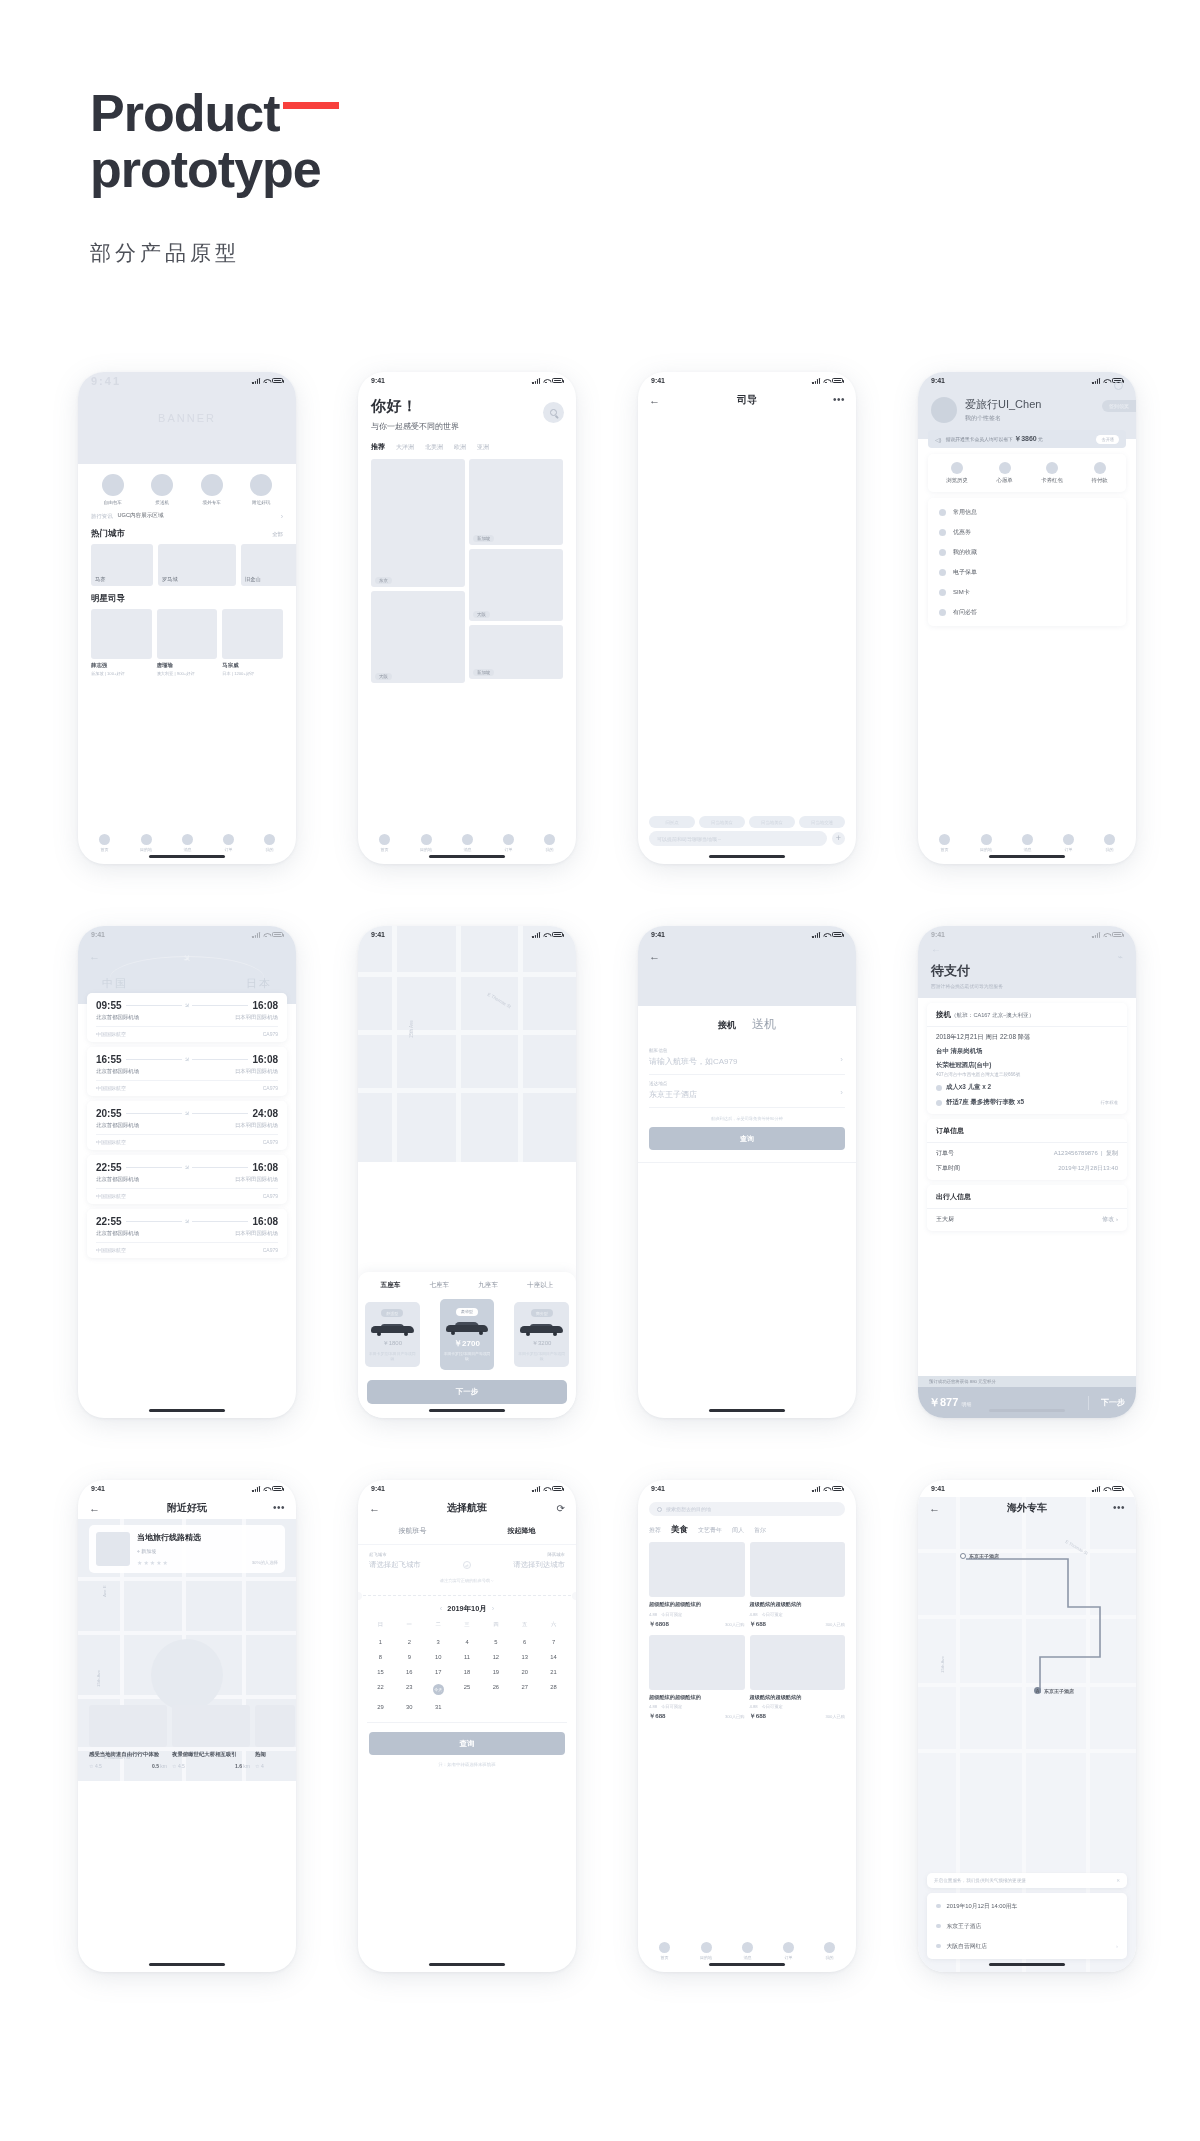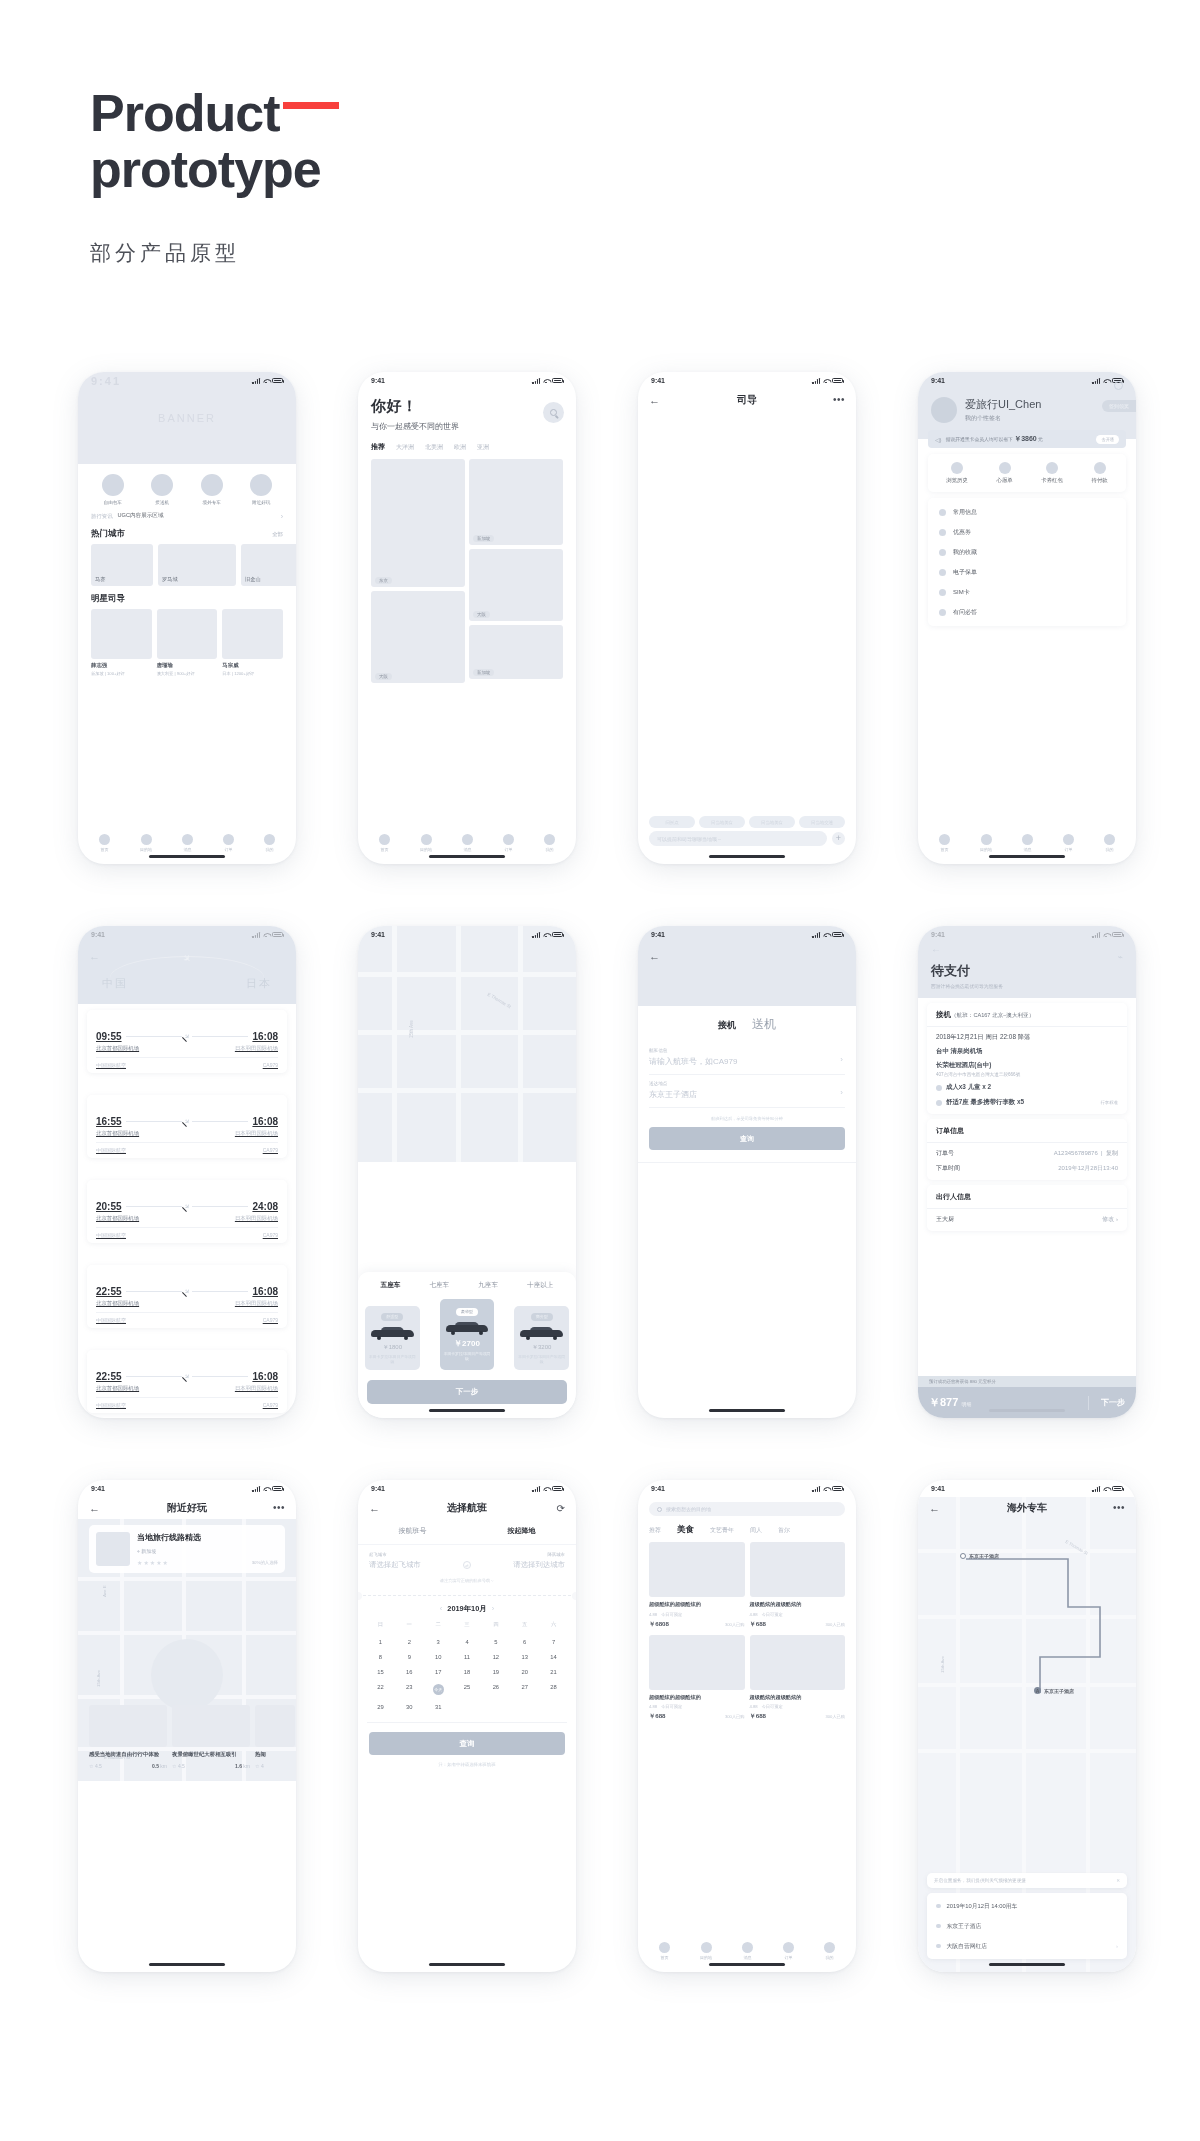--- a/index.html
+++ b/index.html
@@ -140,21 +140,21 @@
   .s4-li .circ { width:7px; height:7px; }
   .s4-li span { font-size:6px; color:#5b6069; }
 
   
   .s5-hd { background:#e1e6ee; height:78px; position:relative; }
   .s5-bk { position:absolute; left:11px; top:24px; font-size:11px; color:#c9d0da; }
   .s5-cn { position:absolute; left:24px; top:50px; font-size:11px; color:#cdd4de; letter-spacing:2px; }
   .s5-jp { position:absolute; right:24px; top:50px; font-size:11px; color:#cdd4de; letter-spacing:2px; }
   .s5-arc { position:absolute; left:32px; right:32px; top:30px; height:22px; border-top:1.2px solid #ebeef3; border-radius:50%/100% 100% 0 0; }
   .s5-pl { position:absolute; left:50%; top:27px; transform:translateX(-50%) rotate(45deg); font-size:10px; color:#eef1f5; }
-  .s5-card { margin:22px 9px 0; background:#fff; border-radius:5px; box-shadow:0 1px 5px rgba(130,140,160,0.12); padding:21px 9px 0;text-decoration:underline; }
+  .s5-card { margin:5px 9px 0; background:#fff; border-radius:5px; box-shadow:0 1px 5px rgba(130,140,160,0.12); padding:7px 9px 0; }
   .s5-r1 { display:flex; align-items:center; }
   .s5-r1 .t { font-size:10px; font-weight:700; }
   .s5-r1 .t.r { margin-left:auto; }
   .s5-r1 .ln { flex:1; display:flex; align-items:center; gap:2px; margin:0 4px; }
   .s5-r1 .ln .l { flex:1; height:1px; background:#e3e7ee; }
   .s5-r1 .ln .p { font-size:7px; color:#cdd4de; transform:rotate(45deg); }
   .s5-r2 { display:flex; margin-top:3px; }
   .s5-r2 span { font-size:5.4px; color:#7d8592; }
   .s5-r2 span.r { margin-left:auto; color:#aeb5c1; }
   .s5-r3 { display:flex; margin-top:5px; padding:4px 0 5px; border-top:1px solid #f0f2f6; }
@@ -162,21 +162,21 @@
   .s5-r3 span.r { margin-left:auto; }
 
   
   .s6-map { height:236px; background:#eceff4; position:relative; overflow:hidden; }
   .s6-map .rd { position:absolute; background:#f6f8fa; }
   .s6-map .lbl { position:absolute; font-size:4.6px; color:#c6ccd6; }
   .s6-sheet { position:absolute; left:0; right:0; bottom:0; background:#fff; border-radius:11px 11px 0 0; padding:9px 0 0; box-shadow:0 -2px 10px rgba(130,140,160,0.10); }
   .s6-tabs { display:flex; justify-content:space-around; padding:0 8px 9px; }
   .s6-tabs span { font-size:6.6px; color:#8b929e; }
   .s6-tabs span.on { font-weight:700; color:#2e3138; }
-  .s6-cars { display:flex; gap:20px; padding:0 7px; align-items:flex-end; }
+  .s6-cars { display:flex; gap:20px; padding:0 7px; align-items:center; }
   .s6-car { flex:1; background:#e3e7ee; border-radius:5px; padding:7px 3px 6px; text-align:center; position:relative; }
   .s6-car.on { background:#c9d1dc; padding:9px 3px 9px; }
   .s6-tag { display:inline-block; background:#ccd3dd; color:#eef1f5; font-size:4px; padding:1.4px 5px; border-radius:5px; }
   .s6-car.on .s6-tag { background:#fff; color:#9aa2ae; }
   .s6-img { height:15px; margin:4px 0 3px; position:relative; }
   .s6-body { position:absolute; left:6%; right:6%; bottom:3px; height:7px; background:#343a44; border-radius:6px 7px 3px 3px; }
   .s6-roof { position:absolute; left:26%; right:26%; bottom:8px; height:4.5px; background:#444b57; border-radius:5px 6px 0 0; }
   .s6-w1 { position:absolute; left:18%; bottom:0; width:4px; height:4px; background:#2b313a; border-radius:50%; }
   .s6-w2 { position:absolute; right:18%; bottom:0; width:4px; height:4px; background:#2b313a; border-radius:50%; }
   .s6-pr { font-size:6px; color:#b1b8c3; }
@@ -271,21 +271,21 @@
   .s10-dt span.today { color:#fff; }
   .s10-dt span.today i { font-style:normal; display:inline-block; width:11px; height:11px; line-height:11px; border-radius:50%; background:#bcc5d2; font-size:4px; }
   .s10-sp { height:1px; background:#f0f2f6; margin:8px 9px 0; }
   .s10-btn { margin:9px 11px 0; background:#b9c2cf; border-radius:4px; text-align:center; padding:6.5px 0; font-size:7.5px; color:#fff; font-weight:700; }
   .s10-note { text-align:center; font-size:4.4px; color:#ccd3dd; margin-top:7px; }
 
   
   .s11-srch { margin:5px 11px 0; background:#f0f2f6; border-radius:8px; padding:4px 8px; display:flex; align-items:center; gap:4px; }
   .s11-srch .g { width:5px; height:5px; border:1px solid #c3c9d4; border-radius:50%; flex:0 0 auto; }
   .s11-srch span { font-size:5px; color:#c3c9d4; }
-  .s11-tabs { display:flex; gap:16px; padding:8px 11px 6px; align-items:baseline; }
+  .s11-tabs { display:flex; gap:10px; padding:8px 11px 6px; align-items:baseline; }
   .s11-tabs span { font-size:6px; color:#aeb5c1; }
   .s11-tabs span.on { font-size:8.5px; font-weight:700; color:#2e3138; }
   .s11-grid { display:flex; gap:5px; padding:0 11px; }
   .s11-col { flex:1; display:flex; flex-direction:column; gap:6px; }
   .s11-it .im { height:55px; background:#e7eaf0; border-radius:3px; }
   .s11-it .tt { font-size:5.2px; font-weight:700; color:#4c525c; margin-top:4px; line-height:1.45; }
   .s11-it .mt { display:flex; align-items:center; margin-top:3px; font-size:4.2px; color:#bfc5d0; gap:4px; }
   .s11-it .pr { font-size:6.2px; font-weight:700; color:#4c525c; margin-top:3px; display:flex; align-items:baseline; gap:3px; }
   .s11-it .pr i { font-style:normal; font-size:4.2px; font-weight:400; color:#c3c9d4; }
   .s11-it .pr i.r { margin-left:auto; }

